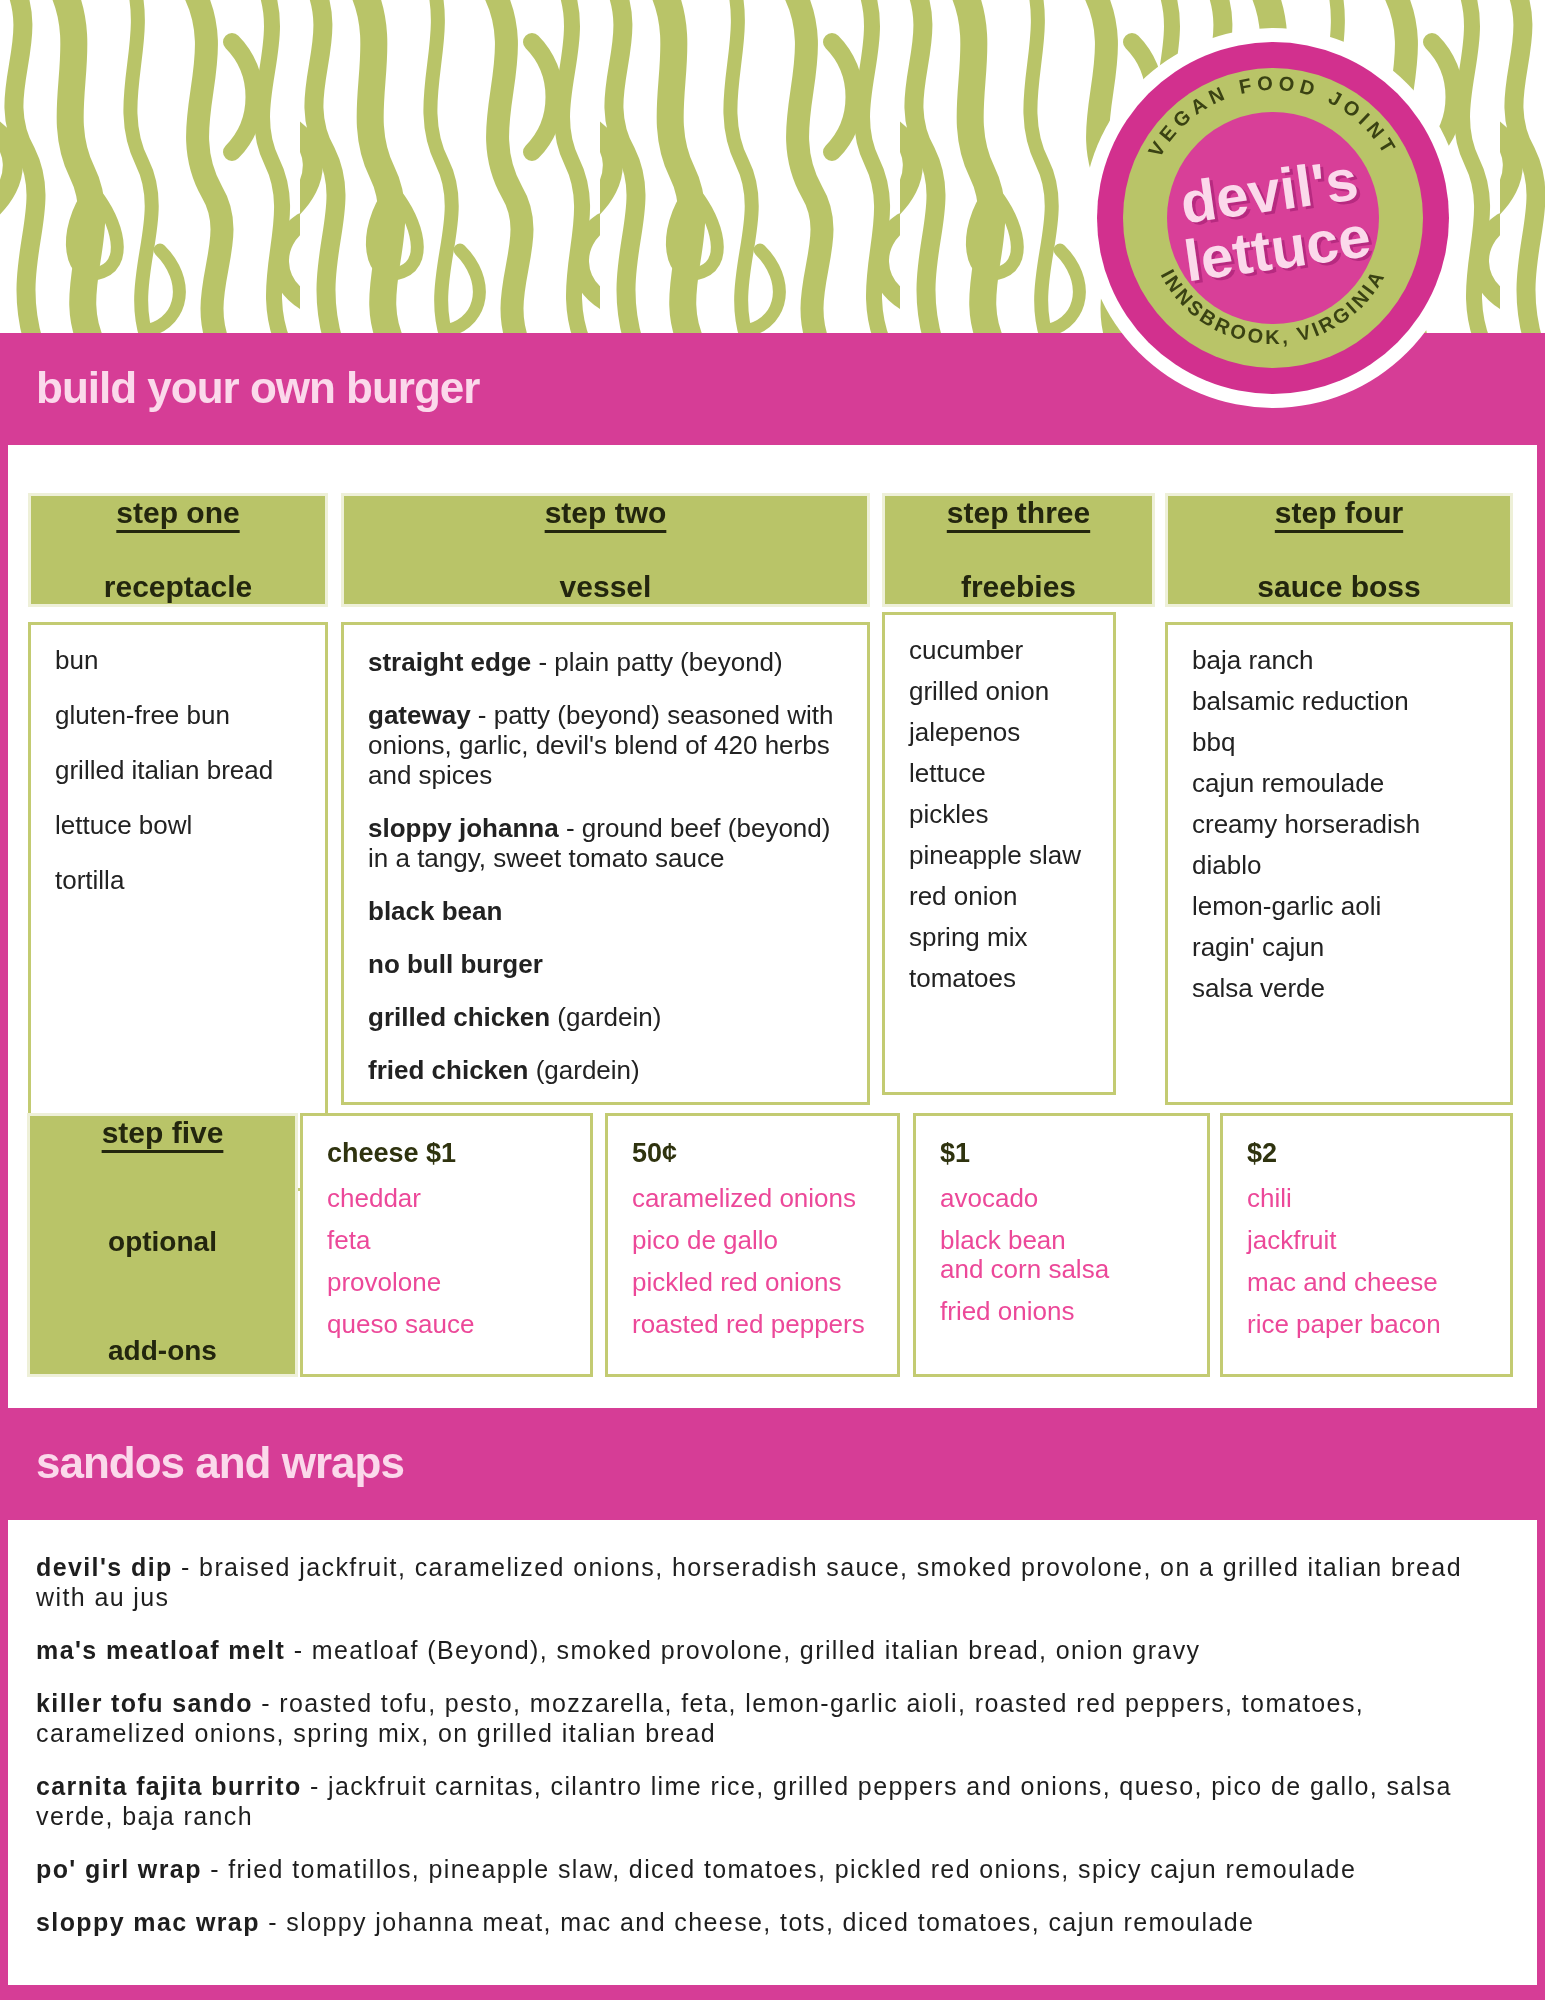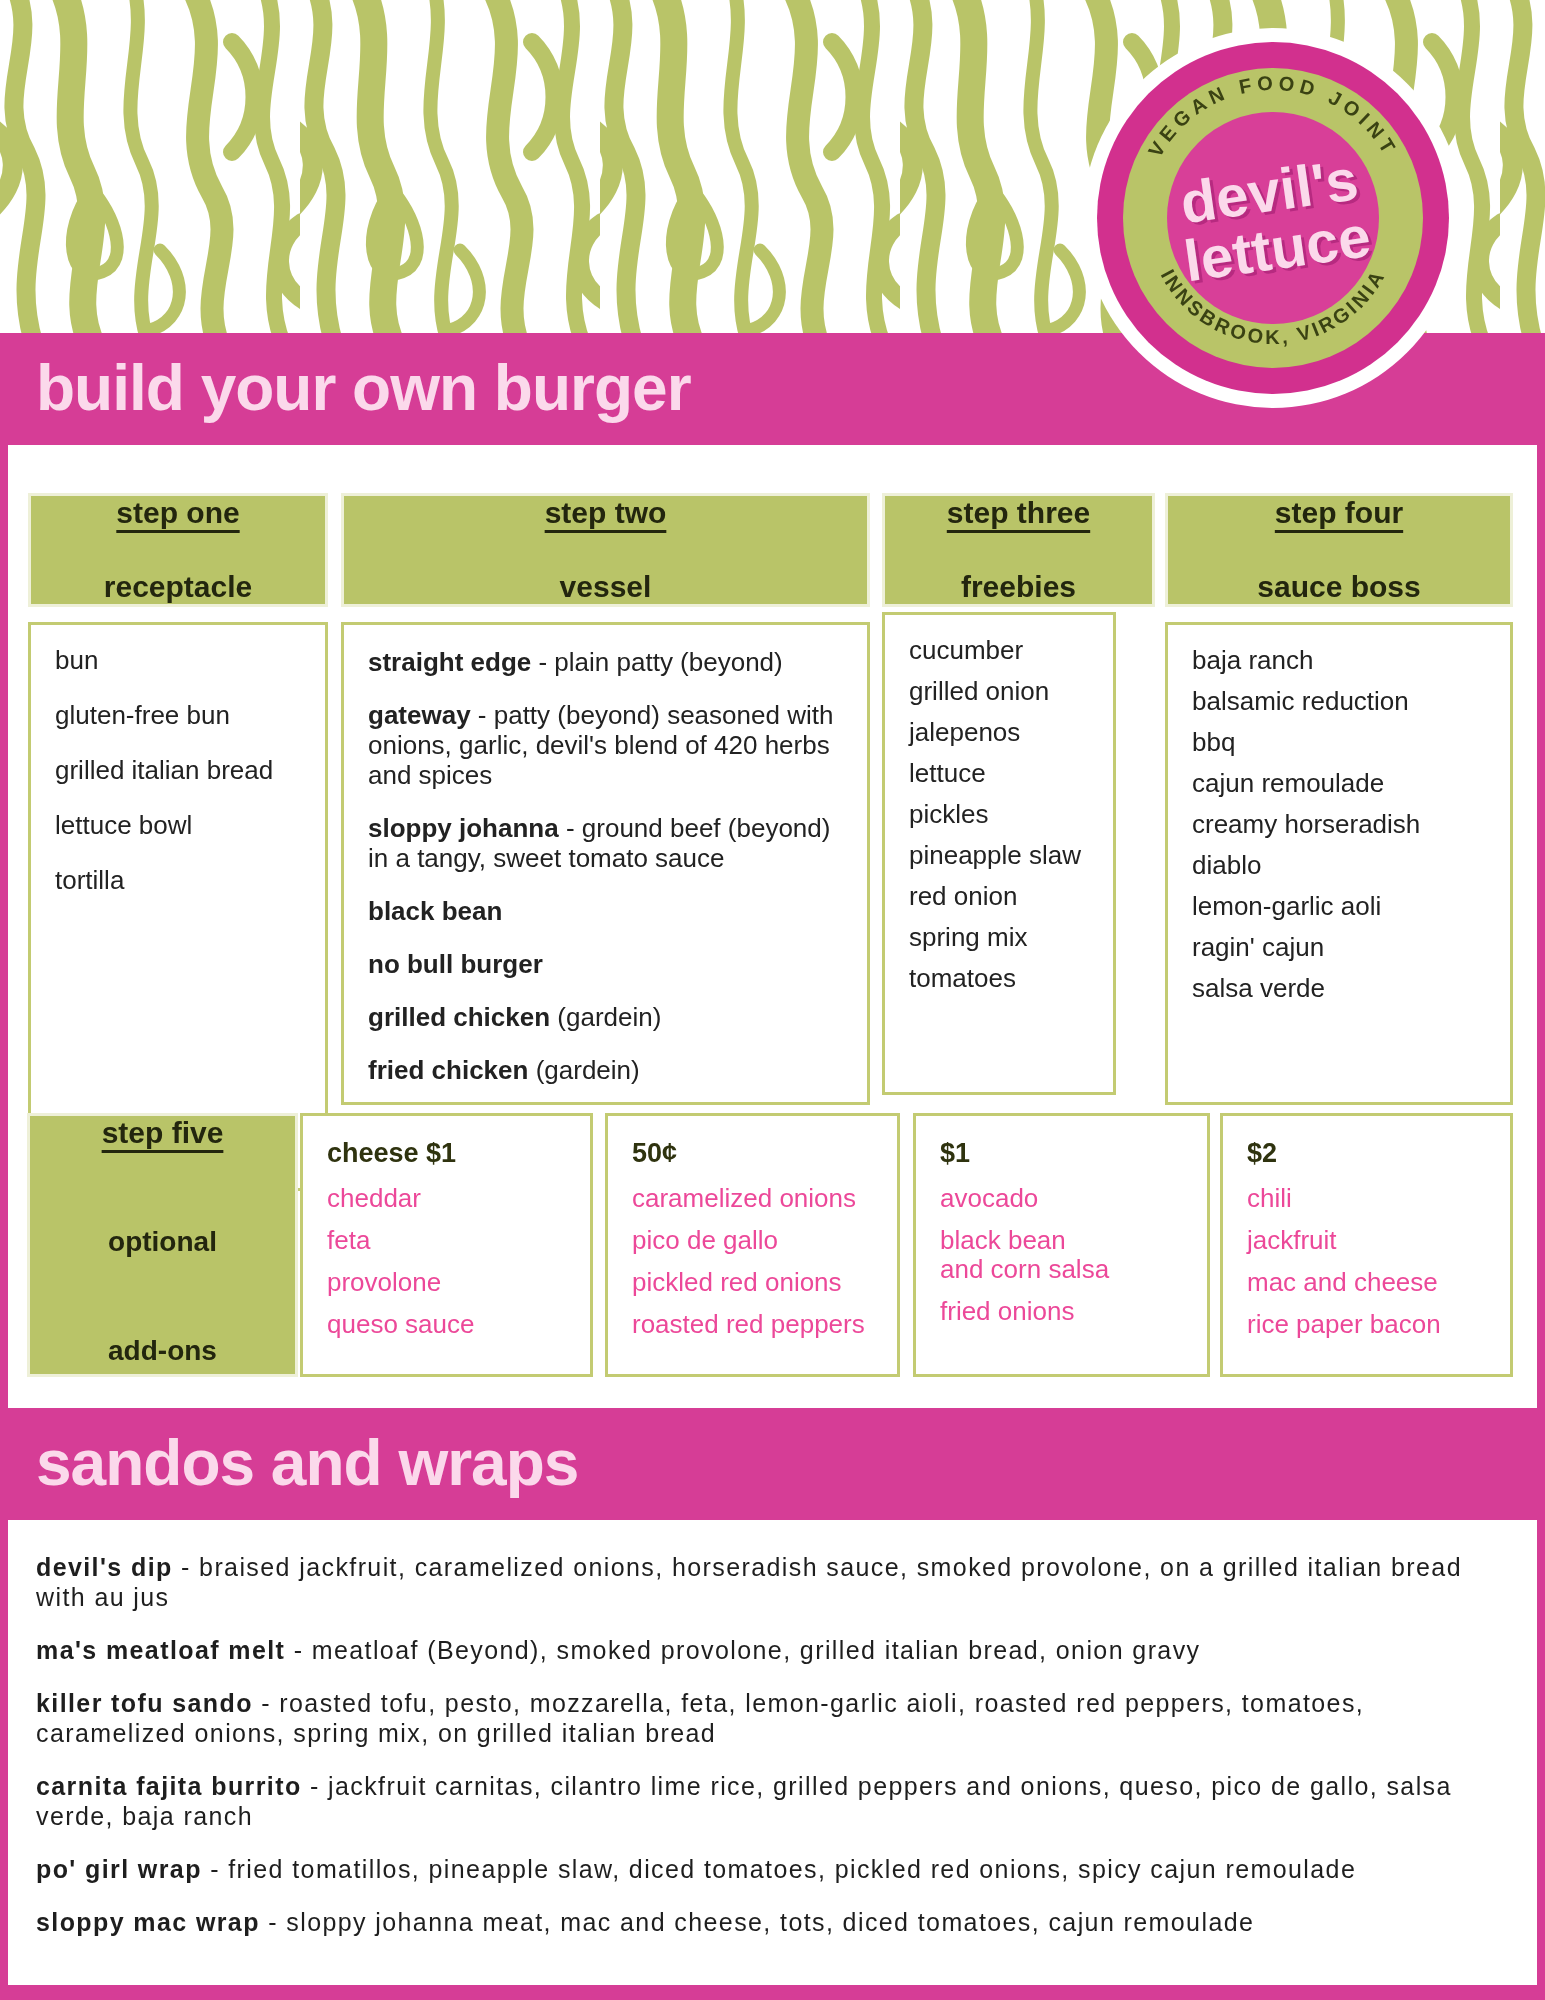--- a/index.html
+++ b/index.html
@@ -12,21 +12,21 @@
     color:#212121;
   }
   
   .pattern-band{position:absolute;left:0;top:0;width:1545px;height:333px;background:#ffffff;overflow:hidden;}
   
   .banner{position:absolute;left:0;width:1545px;height:112px;background:#d63d96;}
   .banner-1{top:333px;}
   .banner-2{top:1408px;padding-left:22px;}
   .banner-title{
     position:absolute;left:36px;top:50%;transform:translateY(-52%);
-    font-size:64px;font-weight:bold;letter-spacing:-1px;color:#fbd9eb;white-space:nowrap;
+    font-size:44px;font-weight:bold;letter-spacing:-1px;color:#fbd9eb;white-space:nowrap;
   }
   
   .panel{position:absolute;left:8px;width:1529px;background:#ffffff;}
   .panel-1{top:445px;height:963px;}
   .panel-2{top:1520px;height:465px;}
   
   .olivebox{
     position:absolute;background:#b9c468;border:3px solid #eef0d8;box-sizing:border-box;
     display:flex;flex-direction:column;align-items:center;justify-content:space-between;
     color:#23260e;font-weight:bold;text-align:center;

